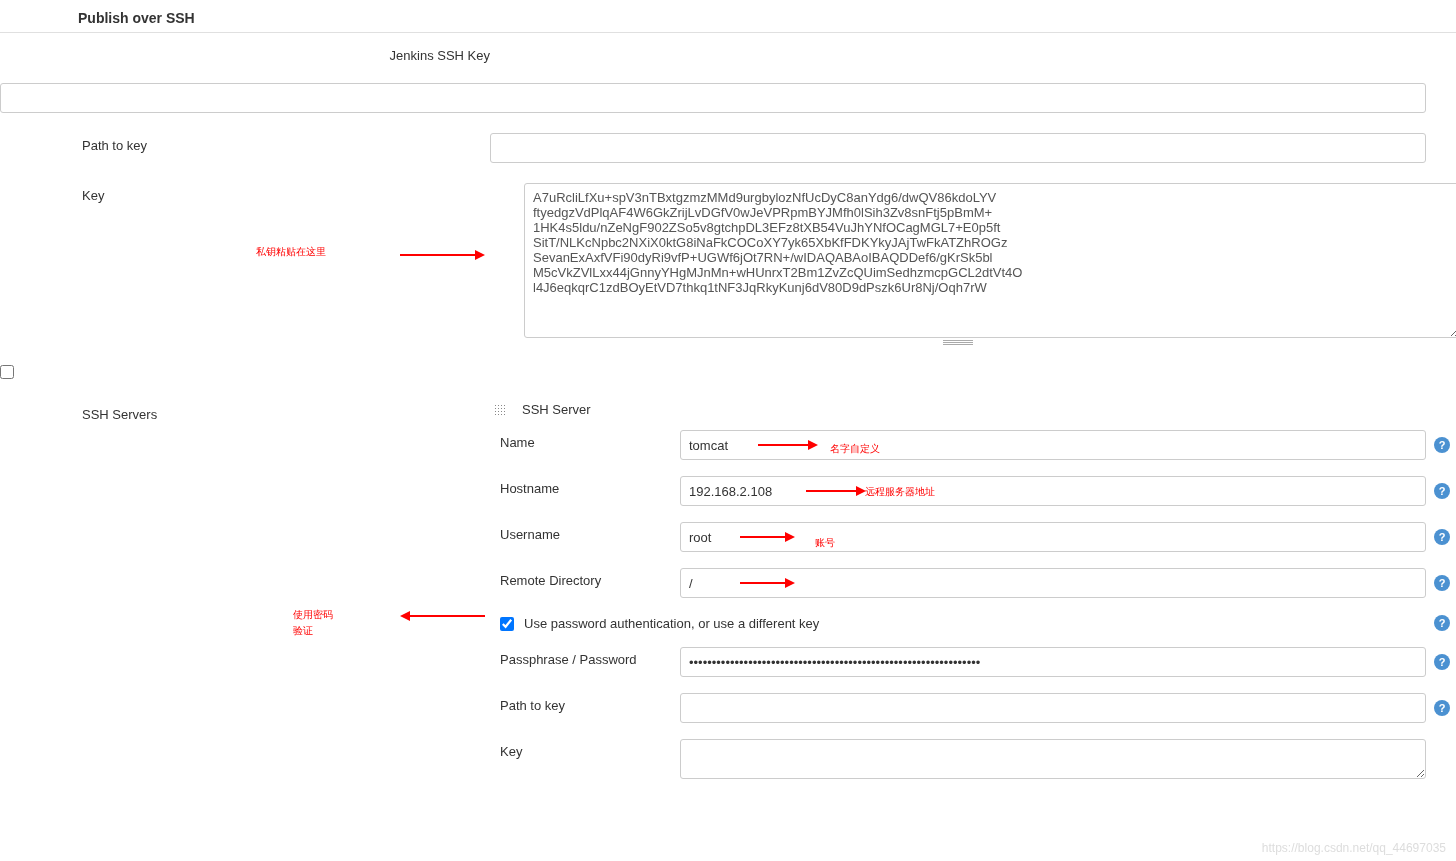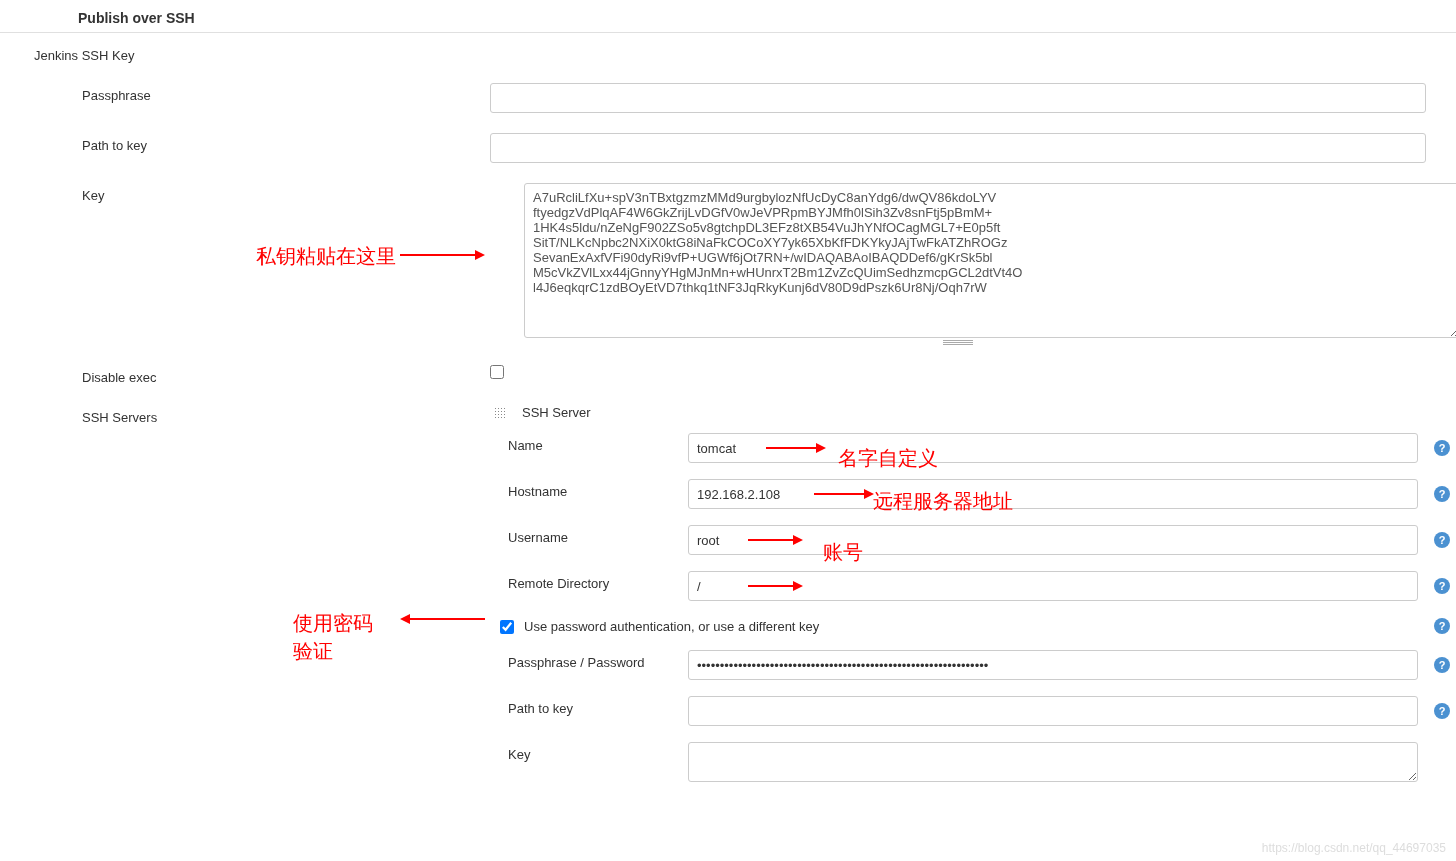--- a/index.html
+++ b/index.html
@@ -57,38 +57,39 @@
       overflow-y: scroll;
     }
     .textarea-key {
       height: 155px;
       margin-left: 34px;
     }
     .sub-label {
       padding-left: 34px;
       font-size: 13px;
       color: #333;
+      text-align: right;
     }
     .annotation {
       position: absolute;
       color: #ff0000;
-      font-size: 20px;
+      font-size: 10px;
       pointer-events: none;
     }
     .arrow-svg {
       position: absolute;
       pointer-events: none;
     }
     .nested-section {
       margin-left: 0;
     }
     .nested-row {
       display: flex;
       align-items: flex-start;
-      padding: 8px 8px;
+      padding: 8px 0;
       position: relative;
     }
     .nested-label {
       width: 680px;
       padding-left: 500px;
       padding-top: 5px;
       color: #333;
       font-size: 13px;
     }
     .nested-field {
@@ -161,21 +162,20 @@
 
 <div class="section-title">Publish over SSH</div>
 
 <div class="form-area">
 
   <div class="form-row">
     <div class="label-col sub-label">Jenkins SSH Key</div>
   </div>
 
   <div class="form-row">
-    <div class="label-col">Passphrase</div>
     <div class="field-col">
       <input type="password" value="" style="">
     </div>
   </div>
 
   <div class="form-row">
     <div class="label-col">Path to key</div>
     <div class="field-col">
       <input type="text" value="" style="">
     </div>
@@ -198,21 +198,20 @@
     <div class="ann-box" style="left:256px; top:70px;">
       <span class="annotation" style="position:relative;">私钥粘贴在这里</span>
     </div>
     <svg class="arrow-svg" style="left:400px; top:72px;" width="85" height="20">
       <line x1="0" y1="10" x2="75" y2="10" stroke="#ff0000" stroke-width="2"></line>
       <polygon points="75,5 85,10 75,15" fill="#ff0000"></polygon>
     </svg>
   </div>
 
   <div class="form-row">
-    <div class="label-col">Disable exec</div>
     <div class="field-col">
       <input type="checkbox" style="">
     </div>
   </div>
 
   <div class="form-row" style="padding-bottom:0;">
     <div class="label-col">SSH Servers</div>
     <div class="field-col" style="padding-left:4px;">
       <div style="display:flex;align-items:center;gap:16px;">
         <span class="drag-handle"></span>

